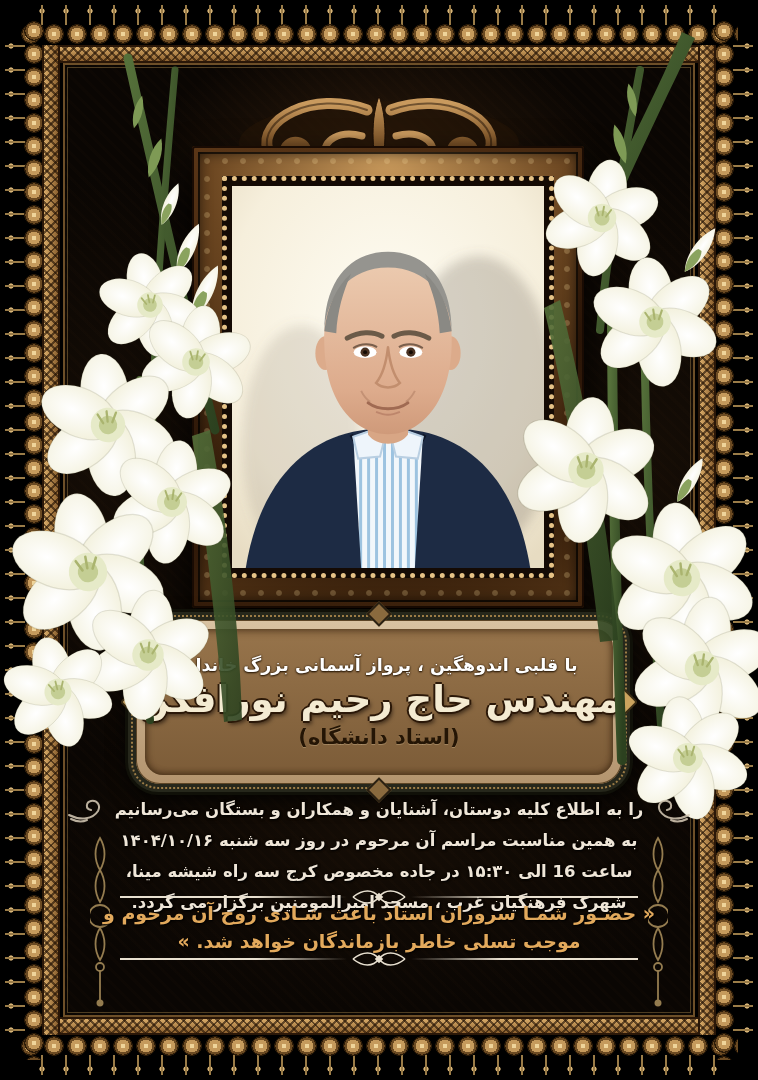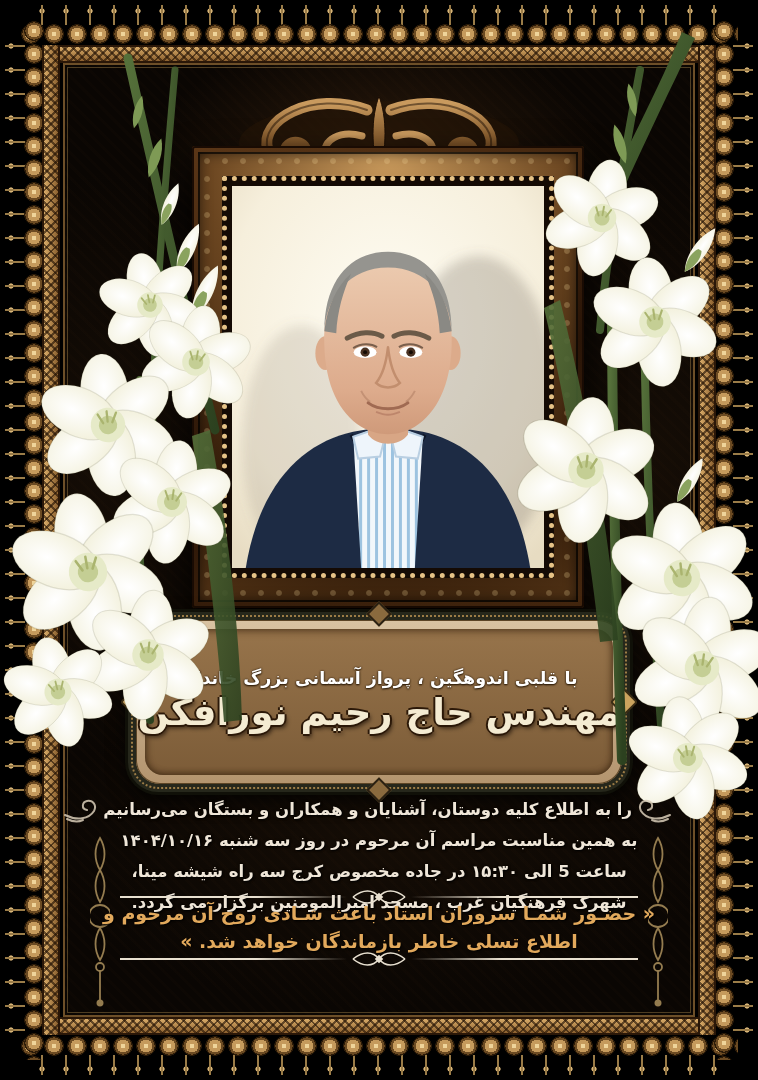--- a/index.html
+++ b/index.html
@@ -95,21 +95,21 @@
     text-shadow:0 1px 2px #241402, 0 0 2px #241402;}
   .panel-name{color:#f4ebd2;font-size:37px;font-weight:bold;white-space:nowrap;line-height:1.25;
     text-shadow:-2px 0 #2b1808,2px 0 #2b1808,0 -2px #2b1808,0 2px #2b1808,2px 3px 4px rgba(10,4,0,.65);}
   .panel-sub{color:#241505;font-size:21px;font-weight:bold;white-space:nowrap;
     text-shadow:0 1px 0 rgba(220,195,155,.35);}
 
   
   .announce{position:absolute;left:86px;right:86px;top:794px;z-index:7;text-align:center;}
   .a-line{color:#efe6d8;font-size:16.5px;font-weight:bold;line-height:31px;white-space:nowrap;
     text-shadow:1px 1px 2px #000, 0 0 3px rgba(0,0,0,.8);}
-  .a-first{display:flex;align-items:center;}
+  .a-first{display:flex;align-items:center;justify-content:center;gap:8px;}
   .flourish{flex:none;opacity:.85;}
   .flourish.mirror{transform:scaleX(-1);}
 
   .divider{position:absolute;left:120px;right:120px;height:16px;z-index:7;display:flex;align-items:center;justify-content:center;}
   .divider::before,.divider::after{content:"";flex:1;height:2px;}
   .divider::before{background:linear-gradient(90deg,transparent,#e8e0d0 40%,#e8e0d0);}
   .divider::after{background:linear-gradient(90deg,#e8e0d0,#e8e0d0 60%,transparent);}
   .div1{top:889px;} .div2{top:951px;}
 
   .quote{position:absolute;left:86px;right:86px;top:899px;z-index:7;text-align:center;}
@@ -313,57 +313,58 @@
     <div class="panel-outer"></div>
     <div class="panel-tan"></div>
     <div class="panel-brown"></div>
     <div class="panel-tip tip-top"></div>
     <div class="panel-tip tip-bottom"></div>
     <div class="panel-gem gem-left"></div>
     <div class="panel-gem gem-right"></div>
     <div class="panel-text">
       <div class="panel-intro">با قلبی اندوهگین ، پرواز آسمانی بزرگ خاندان</div>
       <div class="panel-name">مهندس حاج رحیم نورافکن</div>
+      <div class="panel-sub">(استاد دانشگاه)</div>
     </div>
   </div>
 
   <div class="announce">
     <div class="a-line a-first">
       <svg class="flourish" width="40" height="26" viewBox="0 0 40 26">
         <g stroke="#d9cdb8" stroke-width="2" fill="none" stroke-linecap="round">
           <path d="M38,18 C26,24 14,22 9,14 C6,8 10,3 16,4 C21,5 22,12 16,13"></path>
           <path d="M36,22 C30,25 24,25 20,23"></path>
         </g>
       </svg>
       <span>را به اطلاع کلیه دوستان، آشنایان و همکاران و بستگان می‌رسانیم</span>
       <svg class="flourish mirror" width="40" height="26" viewBox="0 0 40 26">
         <g stroke="#d9cdb8" stroke-width="2" fill="none" stroke-linecap="round">
           <path d="M38,18 C26,24 14,22 9,14 C6,8 10,3 16,4 C21,5 22,12 16,13"></path>
           <path d="M36,22 C30,25 24,25 20,23"></path>
         </g>
       </svg>
     </div>
     <div class="a-line">به همین مناسبت مراسم آن مرحوم در روز سه شنبه ۱۴۰۴/۱۰/۱۶</div>
-    <div class="a-line">ساعت 5 الی ۱۵:۳۰ در جاده مخصوص کرج سه راه شیشه مینا،</div>
+    <div class="a-line">ساعت 16 الی ۱۵:۳۰ در جاده مخصوص کرج سه راه شیشه مینا،</div>
     <div class="a-line">شهرک فرهنگیان غرب ، مسجد امیرالمومنین برگزار می گردد.</div>
   </div>
 
   <div class="divider div1">
     <svg width="56" height="16" viewBox="0 0 56 16" style="flex:none;margin:0 4px;">
       <g stroke="#e8e0d0" stroke-width="1.6" fill="none">
         <path d="M2,8 C12,0 22,0 28,8 C34,16 44,16 54,8"></path>
         <path d="M2,8 C12,16 22,16 28,8 C34,0 44,0 54,8"></path>
       </g>
       <rect x="25" y="5" width="6" height="6" transform="rotate(45 28 8)" fill="#e8e0d0"></rect>
     </svg>
   </div>
 
   <div class="quote">
     <div class="q-line">« حضـور شمـا سروران استاد باعث شـادی روح آن مرحوم و</div>
-    <div class="q-line">اطلاع تسلی خاطر بازماندگان خواهد شد. »</div>
+    <div class="q-line">موجب تسلی خاطر بازماندگان خواهد شد. »</div>
   </div>
 
   <div class="divider div2">
     <svg width="56" height="16" viewBox="0 0 56 16" style="flex:none;margin:0 4px;">
       <g stroke="#e8e0d0" stroke-width="1.6" fill="none">
         <path d="M2,8 C12,0 22,0 28,8 C34,16 44,16 54,8"></path>
         <path d="M2,8 C12,16 22,16 28,8 C34,0 44,0 54,8"></path>
       </g>
       <rect x="25" y="5" width="6" height="6" transform="rotate(45 28 8)" fill="#e8e0d0"></rect>
     </svg>

